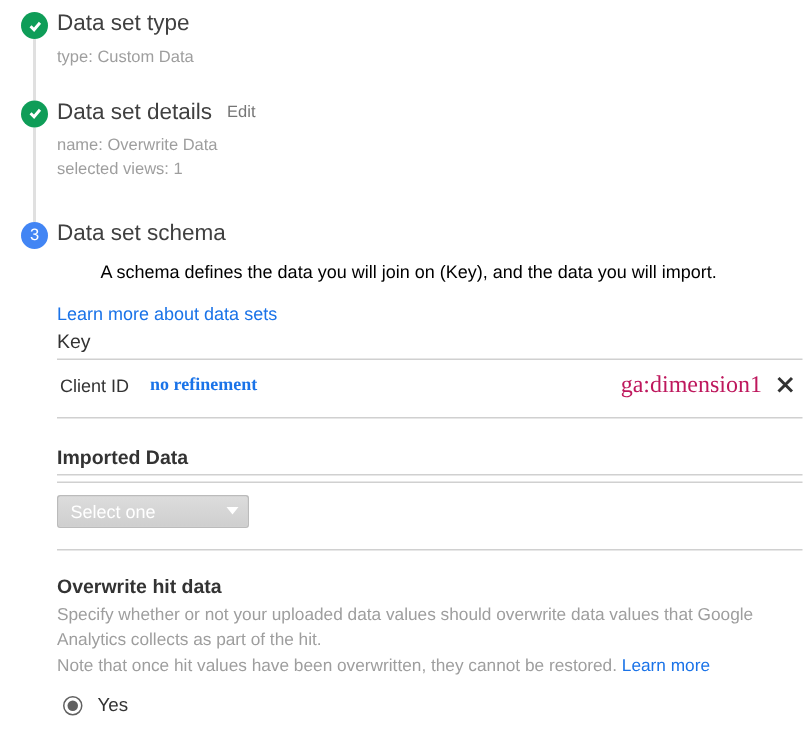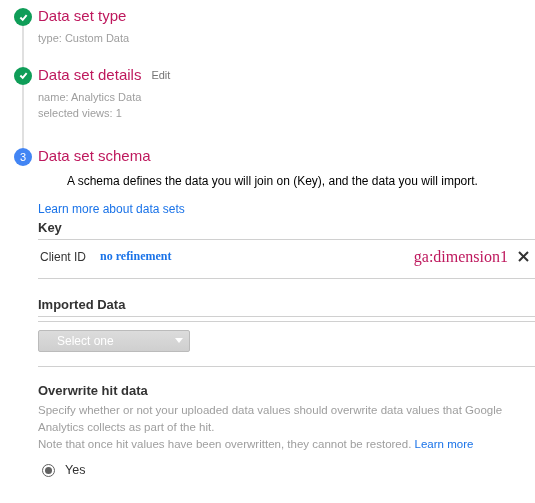--- a/index.html
+++ b/index.html
@@ -37,59 +37,59 @@
     width: 2px;
     background: #e0e0e0;
     z-index: 1;
   }
   .step-header {
     display: flex;
     align-items: center;
     gap: 10px;
     min-height: 20px;
   }
-  .step-title { font-size: 15px; color: #be185d; line-height: 18px; }
+  .step-title { font-size: 15px; color: #404040; line-height: 18px; }
   .step-edit { font-size: 11px; color: #757575; cursor: pointer; }
   .step-meta { font-size: 11px; color: #9e9e9e; margin-top: 4px; line-height: 1.5; }
   .step-meta .italic { }
   .step1 { padding-bottom: 18px; }
   .step2 { padding-bottom: 24px; }
 
   .schema-desc { font-size: 12px; color: #000000; margin-top: 8px; margin-left: 29px; }
   .learn-link { font-size: 12px; color: #1a73e8; cursor: pointer; margin-top: 14px; display: inline-block; }
 
-  .section-label { font-size: 13px; font-weight: bold; margin-top: 4px; }
+  .section-label { font-size: 13px; font-weight: normal; margin-top: 4px; }
   .hr { border: none; border-top: 1px solid #d0d0d0; margin-top: 4px; }
 
   .row {
     display: flex;
     align-items: center;
     padding: 8px 2px;
     font-size: 12px;
   }
   .row .col-label { flex: 0 0 auto; }
   .row .actions { margin-left: 14px; display: flex; gap: 14px; }
   .row .actions span { color: #1a73e8; cursor: pointer; font-size: 12px; font-family: Liberation Serif, serif; }
   .row .actions span.bold { font-weight: bold; }
   .row .spacer { flex: 1; }
   .row .code { font-family: Liberation Serif, serif; font-size: 16px; color: #be185d; }
   .row .remove { margin-left: 10px; margin-right: 4px; cursor: pointer; font-size: 14px; color: #333; line-height: 1; }
 
   .imported-label { font-size: 13px; font-weight: bold; margin-top: 18px; }
 
   .select-box {
     margin-top: 8px;
-    width: 152px;
+    width: 128px;
     height: 22px;
     border: 1px solid #bbb;
     background: linear-gradient(#dcdcdc,#cfcfcf);
     border-radius: 2px;
     display: flex;
     align-items: center;
-    padding: 0 6px 0 18px;
+    padding: 0 6px 0 8px;
     font-size: 12px;
     color: #fff;
     cursor: pointer;
     position: relative;
   }
   .select-box .arrow {
     margin-left: auto;
     width: 0; height: 0;
     border-left: 4px solid transparent;
     border-right: 4px solid transparent;
@@ -145,21 +145,21 @@
       <svg class="check-svg" viewBox="0 0 14 14">
           <path d="M3 7 L6 10 L11 4"></path>
         </svg>
     </div>
     <div class="step-header">
       <div class="step-title">Data set details</div>
       <div class="step-edit">Edit</div>
     </div>
     <div class="step-meta">
       <span>name:</span>
-      <span class="italic">Analytics Data</span><br>
+      <span class="italic">Overwrite Data</span><br>
       <span>selected views:</span>
       <span class="italic">1</span>
     </div>
   </div>
 
   <div class="step">
     <div class="step-bullet bullet-active">3</div>
     <div class="step-header">
       <div class="step-title">Data set schema</div>
     </div>

